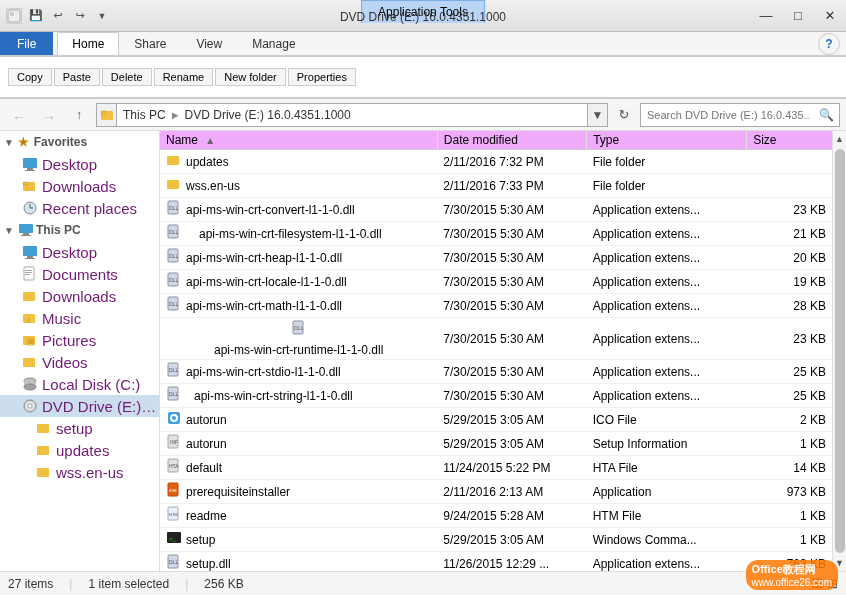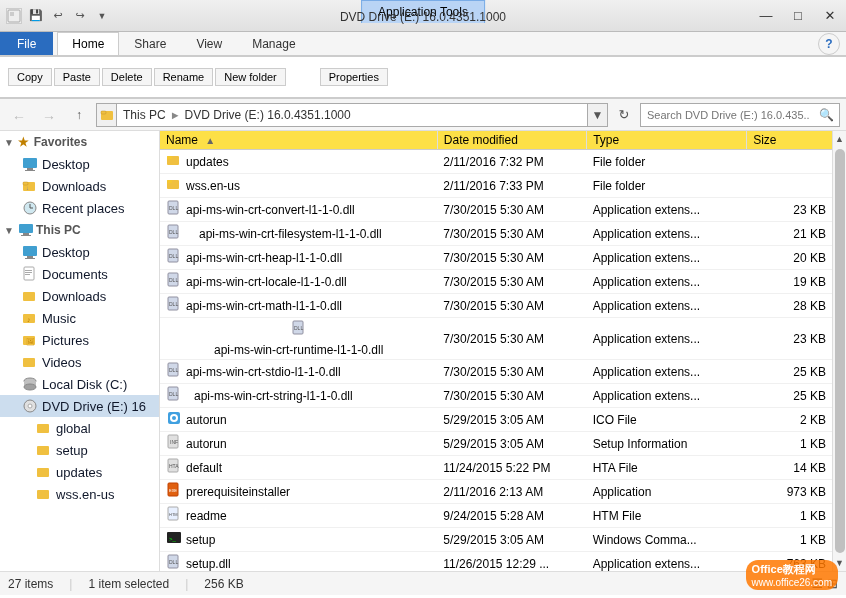--- a/index.html
+++ b/index.html
@@ -45,39 +45,39 @@
     .search-box input { flex: 1; border: none; outline: none; padding: 0 6px; font-size: 11px; color: #888; background: transparent; }
     .search-icon-btn { width: 24px; height: 24px; display: flex; align-items: center; justify-content: center; cursor: pointer; color: #666; }
 
     
     .main { display: flex; height: calc(598px - 32px - 65px - 32px - 24px); }
 
     
     .sidebar { width: 160px; min-width: 160px; background: #fff; border-right: 1px solid #ddd; overflow-y: auto; overflow-x: hidden; }
     .sidebar-item { display: flex; align-items: center; height: 22px; padding-left: 8px; cursor: pointer; gap: 4px; white-space: nowrap; overflow: hidden; }
     .sidebar-item .si-icon { width: 16px; height: 16px; flex-shrink: 0; }
-    .sidebar-item .si-label { font-size: 13px; color: #0f172a; overflow: hidden; text-overflow: ellipsis; }
+    .sidebar-item .si-label { font-size: 15px; color: #701a75; overflow: hidden; text-overflow: ellipsis; }
     .sidebar-group { }
     .sidebar-group-header { display: flex; align-items: center; height: 22px; padding-left: 4px; cursor: pointer; gap: 2px; font-size: 12px; color: #555; font-weight: bold; }
     .sidebar-group-header .expand-icon { font-size: 10px; color: #666; width: 12px; }
     .sidebar-child { padding-left: 22px; }
     .sidebar-child2 { padding-left: 36px; }
 
     
     .content { flex: 1; display: flex; flex-direction: column; overflow: hidden; }
     .sort-arrow { font-size: 10px; color: #666; margin-left: 4px; }
 
     
     .file-list { flex: 1; overflow-y: auto; overflow-x: hidden; background: #fff; }
     .file-list table { width: 100%; border-collapse: collapse; }
     .col-name { width: 260px; }
     .col-date { width: 140px; }
     .col-type { width: 150px; }
     .col-size { width: 80px; }
-    .file-list th { position: sticky; top: 0; background: #fde047; border-bottom: 1px solid #ccc; border-right: 1px solid #ddd; padding: 2px 6px; font-weight: normal; font-size: 12px; text-align: left; cursor: pointer; white-space: nowrap; }
+    .file-list th { position: sticky; top: 0; background: #f0abfc; border-bottom: 1px solid #ccc; border-right: 1px solid #ddd; padding: 2px 6px; font-weight: normal; font-size: 12px; text-align: left; cursor: pointer; white-space: nowrap; }
     .file-list th:last-child { border-right: none; }
     .file-list td { padding: 2px 6px; font-size: 12px; border-bottom: 1px solid #f0f0f0; white-space: nowrap; overflow: hidden; text-overflow: ellipsis; max-width: 0; }
     .file-list tr.selected { background: #3399ff; color: #fff; }
     .file-list tr.selected td { color: #fff; }
 
     
     ::-webkit-scrollbar { width: 14px; }
     ::-webkit-scrollbar-track { background: #f5f5f5; }
     ::-webkit-scrollbar-thumb { background: #c0c0c0; border: 3px solid #f5f5f5; border-radius: 6px; }
 
@@ -139,21 +139,21 @@
     </div>
   </div>
 
   <div class="ribbon-content" style="height:42px;border-bottom:1px solid #ccc;">
     <div style="display:flex;gap:2px;align-items:center;">
       <button style="font-size:11px;padding:2px 8px;border:1px solid #ccc;background:#f5f5f5;cursor:pointer;">Copy</button>
       <button style="font-size:11px;padding:2px 8px;border:1px solid #ccc;background:#f5f5f5;cursor:pointer;">Paste</button>
       <button style="font-size:11px;padding:2px 8px;border:1px solid #ccc;background:#f5f5f5;cursor:pointer;">Delete</button>
       <button style="font-size:11px;padding:2px 8px;border:1px solid #ccc;background:#f5f5f5;cursor:pointer;">Rename</button>
       <button style="font-size:11px;padding:2px 8px;border:1px solid #ccc;background:#f5f5f5;cursor:pointer;">New folder</button>
-      <button style="font-size:11px;padding:2px 8px;border:1px solid #ccc;background:#f5f5f5;cursor:pointer;margin-left:32px;">Properties</button>
+      <button style="font-size:11px;padding:2px 8px;border:1px solid #ccc;background:#f5f5f5;cursor:pointer;">Properties</button>
     </div>
   </div>
 </div>
 
 <div class="address-bar">
   <div class="nav-btn disabled">←</div>
   <div class="nav-btn disabled">→</div>
   <div class="nav-btn up-btn">↑</div>
   <div style="display:flex;flex:1;height:24px;">
     <div style="width:20px;height:24px;background:#f0f0f0;border:1px solid #aaa;border-right:none;display:flex;align-items:center;justify-content:center;cursor:pointer;">
@@ -275,26 +275,20 @@
           <span class="si-label">Local Disk (C:)</span>
         </div>
         <div class="sidebar-item sidebar-child" style="background:#cde;">
           <svg class="si-icon" viewBox="0 0 16 16">
               <circle cx="8" cy="8" r="6" fill="#e0e0e0" stroke="#888"></circle>
               <circle cx="8" cy="8" r="2" fill="#fff" stroke="#aaa"></circle>
             </svg>
           <span class="si-label">DVD Drive (E:) 16</span>
         </div>
 
-        <div class="sidebar-item sidebar-child2">
-          <svg class="si-icon" viewBox="0 0 16 16">
-              <rect x="1" y="4" width="12" height="9" rx="1" fill="#f0c040"></rect>
-            </svg>
-          <span class="si-label">global</span>
-        </div>
         <div class="sidebar-item sidebar-child2">
           <svg class="si-icon" viewBox="0 0 16 16">
               <rect x="1" y="4" width="12" height="9" rx="1" fill="#f0c040"></rect>
             </svg>
           <span class="si-label">setup</span>
         </div>
         <div class="sidebar-item sidebar-child2">
           <svg class="si-icon" viewBox="0 0 16 16">
               <rect x="1" y="4" width="12" height="9" rx="1" fill="#f0c040"></rect>
             </svg>

